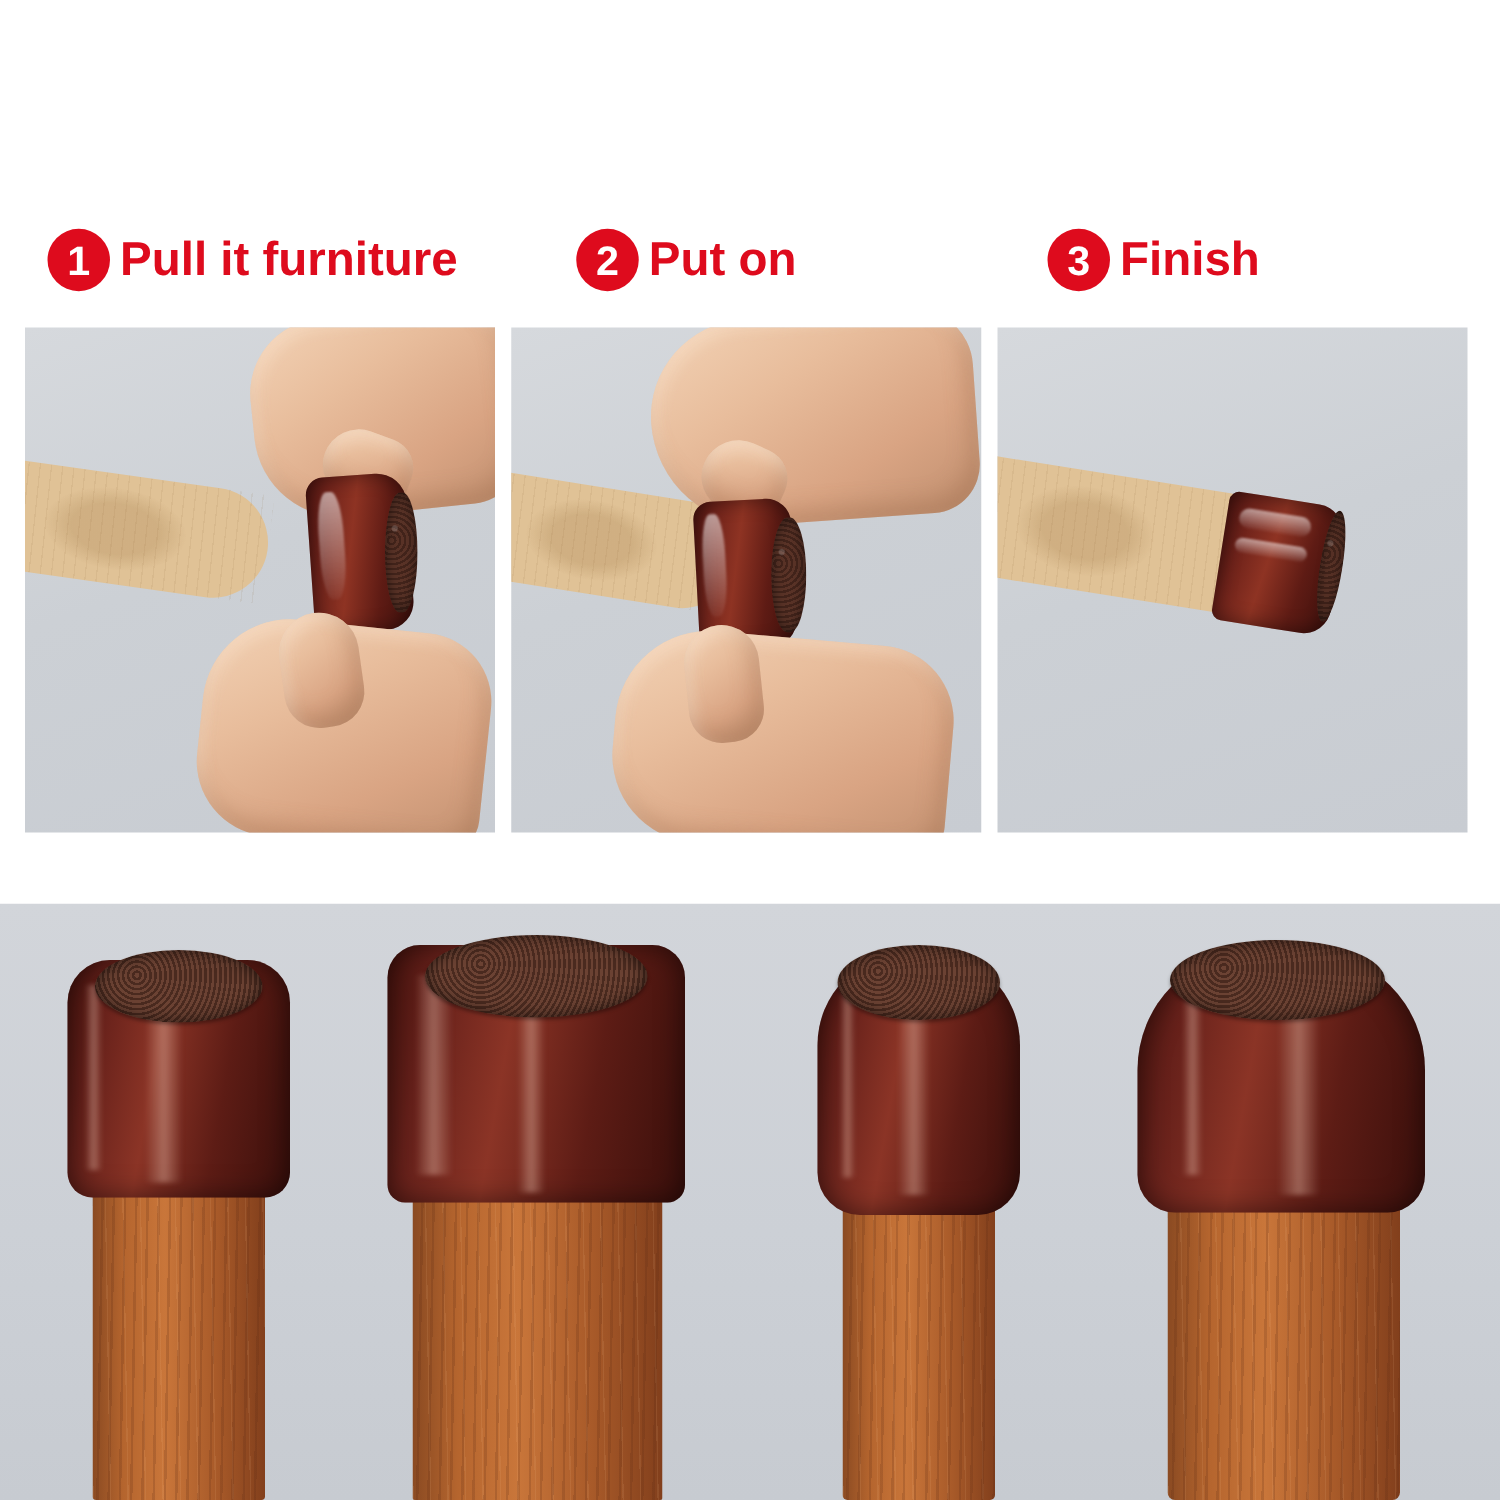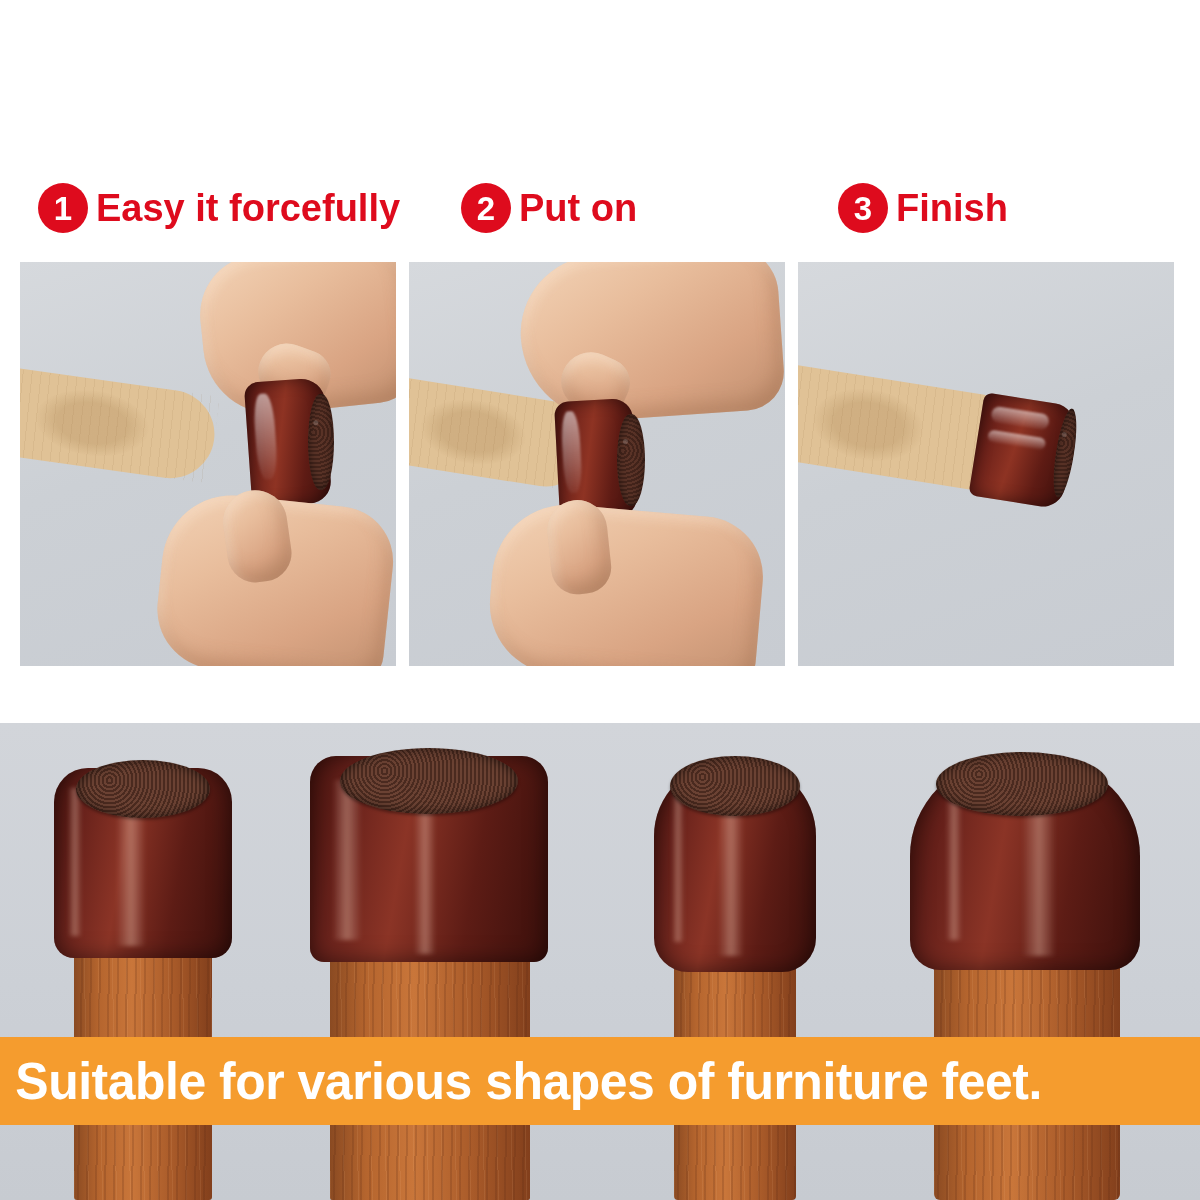--- a/index.html
+++ b/index.html
@@ -172,21 +172,21 @@
 </head>
 <body>
 
 <div id="page">
 
 
   <div class="steps-row">
 
     <div class="step" id="step-1">
       <span class="step-badge">1</span>
-      <span class="step-label">Easy it forcefully</span>
+      <span class="step-label">Pull it furniture</span>
     </div>
 
     <div class="step" id="step-2">
       <span class="step-badge">2</span>
       <span class="step-label">Put on</span>
     </div>
 
     <div class="step" id="step-3">
       <span class="step-badge">3</span>
       <span class="step-label">Finish</span>
@@ -272,17 +272,14 @@
       <div class="leg-wood" style="height:340px; left:34px; right:40px; border-radius:6px;"></div>
       <div class="leg-cap" style="left:10px; top:30px; width:230px; height:210px; border-radius:96px 96px 30px 30px;">
         <div class="leg-cap-hl" style="left:112px; top:14px; width:34px; height:182px;"></div>
         <div class="leg-cap-hl" style="left:36px; top:30px; width:16px; height:150px;"></div>
       </div>
       <div class="leg-felt" style="left:36px; top:22px; width:172px; height:64px; border-radius:86px/32px;"></div>
     </div>
 
   </div>
 
-  <div class="footer-banner">
-    <span class="footer-banner-text">Suitable for various shapes of furniture feet.</span>
-  </div>
 
 </div>
 
 </body></html>

